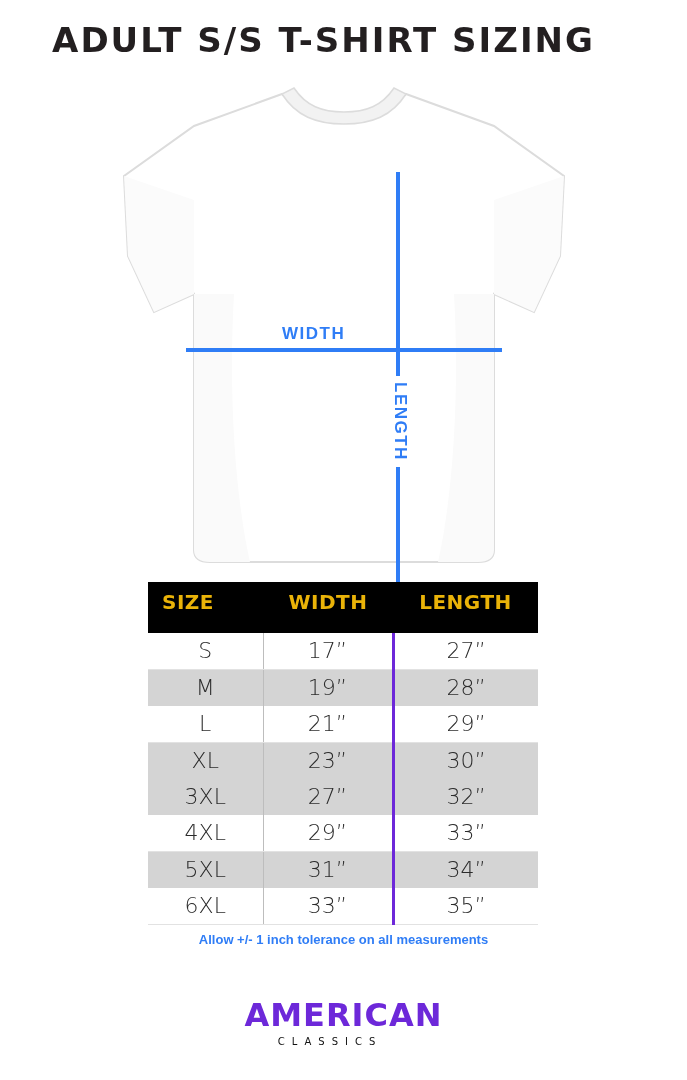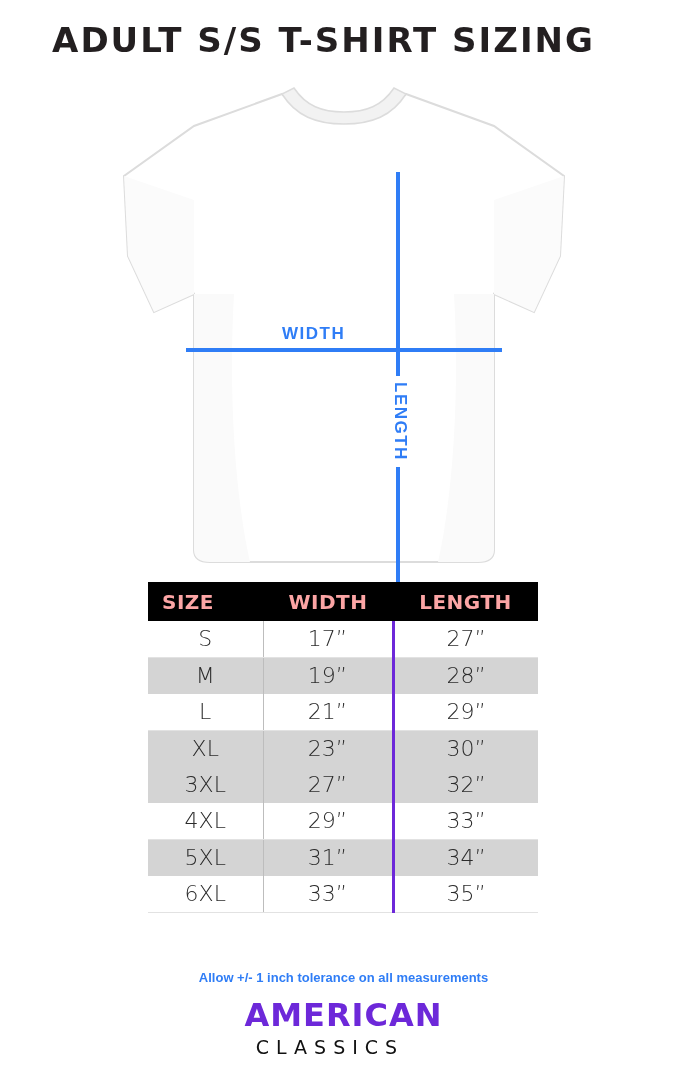--- a/index.html
+++ b/index.html
@@ -90,24 +90,24 @@
     left: 148px;
     width: 390px;
   }
   table {
     border-collapse: collapse;
     width: 390px;
     table-layout: fixed;
   }
   thead th {
     background: #000000;
-    color: #fca5a5;
+    color: #eab308;
     font-size: 20px;
     font-weight: bold;
-    padding: 8px 0 7px 0;
+    padding: 8px 0 19px 0;
     letter-spacing: 0.5px;
     text-align: center;
     font-family: "DejaVu Sans", sans-serif;
   }
   thead th.col-size { text-align: left; padding-left: 14px; width: 115px; }
   thead th.col-width { width: 130px; }
   thead th.col-length { width: 145px; }
   tbody td {
     font-size: 22px;
     color: #2b2b2b;
@@ -118,21 +118,21 @@
     border: none;
   }
   tbody tr.odd td { background: #ffffff; }
   tbody tr.even td { background: #d4d4d4; }
   tbody tr td:first-child { border-right: 1px solid #bdbdbd; }
   tbody tr td:nth-child(2) { border-right: 3px solid #6d28d9; }
   tbody tr.odd td { border-bottom: 1px solid #e2e2e2; }
 
   .tolerance {
     position: absolute;
-    top: 970px;
+    top: 932px;
     left: 0;
     width: 687px;
     text-align: center;
     font-size: 13px;
     font-weight: bold;
     color: #2f7df6;
   }
 
   
   .brand {
@@ -146,21 +146,21 @@
     letter-spacing: 1px;
     color: #6d28d9;
     font-family: "DejaVu Sans", sans-serif;
   }
   .brand-sub {
     position: absolute;
     top: 1036px;
     left: 0;
     width: 660px;
     text-align: center;
-    font-size: 19px;
+    font-size: 10px;
     letter-spacing: 7px;
     color: #111111;
     font-family: "DejaVu Sans", sans-serif;
   }
 </style>
 </head>
 <body>
 
 <div class="page">
 

